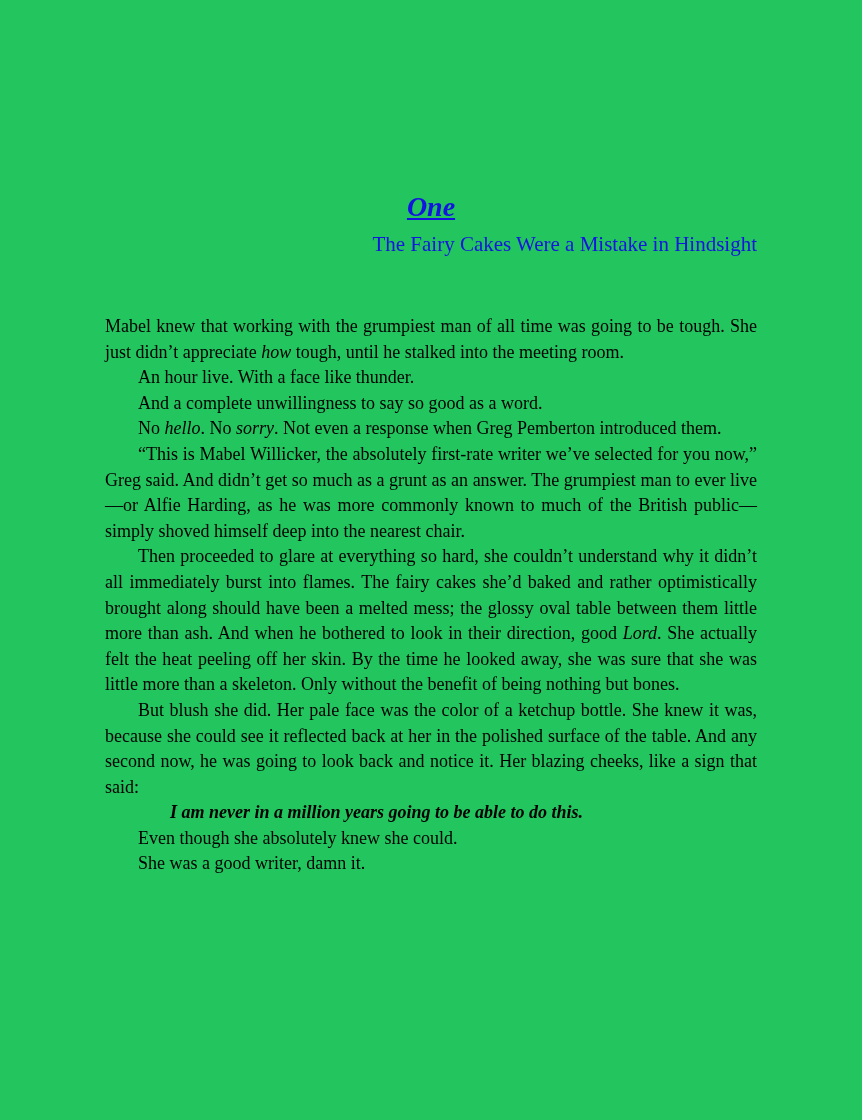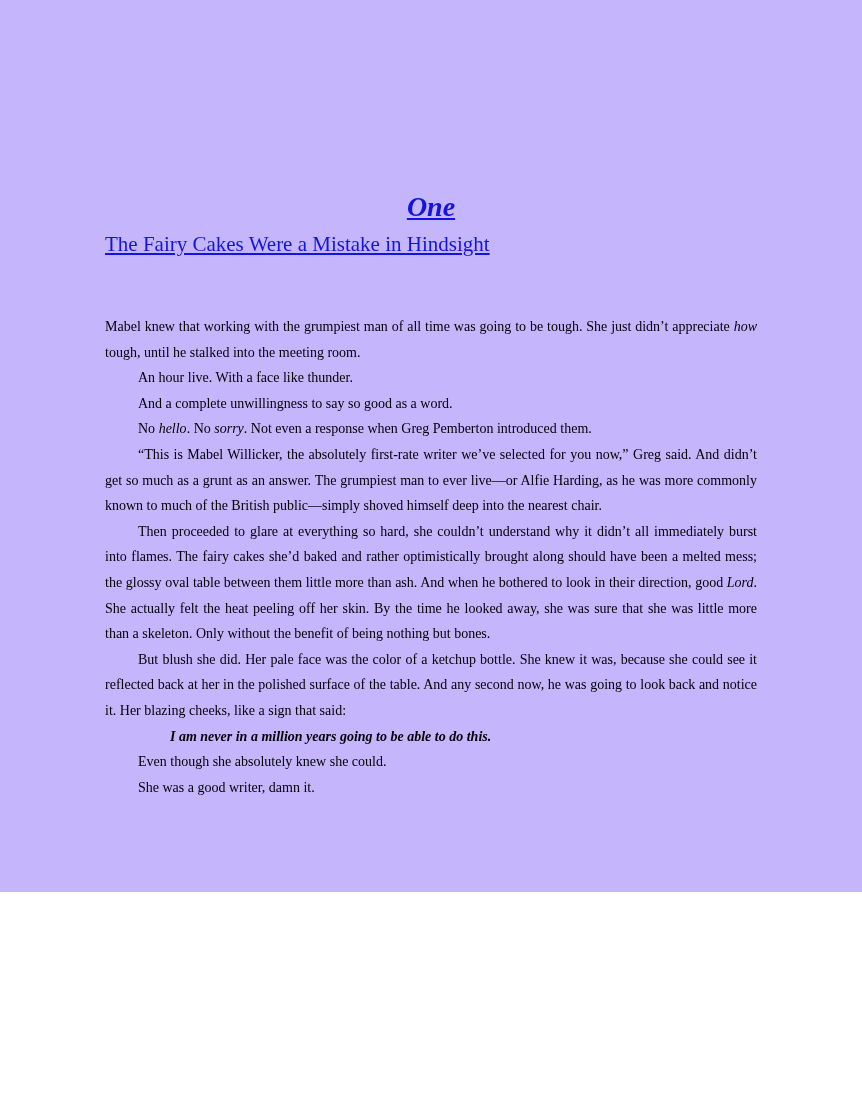--- a/index.html
+++ b/index.html
@@ -3,55 +3,54 @@
 <meta charset="utf-8">
 <style>
   html, body {
     margin: 0;
     padding: 0;
     background: #ffffff;
   }
   .page {
     position: relative;
     width: 862px;
-    height: 892px;
+    height: 1120px;
     margin: 0 auto;
-    background: #c4b5fd;
+    background: #22c55e;
     box-sizing: border-box;
     padding: 0 105px;
     overflow: hidden;
     font-family: "Liberation Serif", serif;
     color: #000000;
   }
   .chapter-number {
     margin: 190px 0 0 0;
     text-align: center;
     font-size: 28px;
     line-height: 34px;
     font-weight: bold;
     font-style: italic;
     text-decoration: underline;
     font-family: "Liberation Serif", serif;
   }
   .chapter-title {
     margin: 7px 0 0 0;
-    text-align: left;
+    text-align: right;
     font-size: 21px;
     line-height: 27px;
     font-weight: normal;
     font-style: normal;
-    text-decoration: underline;
     font-family: "Liberation Serif", serif;
   }
   .chapter-body {
     margin-top: 56px;
   }
   .para {
     margin: 0;
-    font-size: 14px;
+    font-size: 18px;
     line-height: 25.6px;
     text-align: justify;
     text-justify: inter-word;
     color: #000000;
   }
   .para.indent {
     text-indent: 33px;
   }
   .i  { font-style: italic; }
   .bi { font-style: italic; font-weight: bold; margin-left: 32px; }

